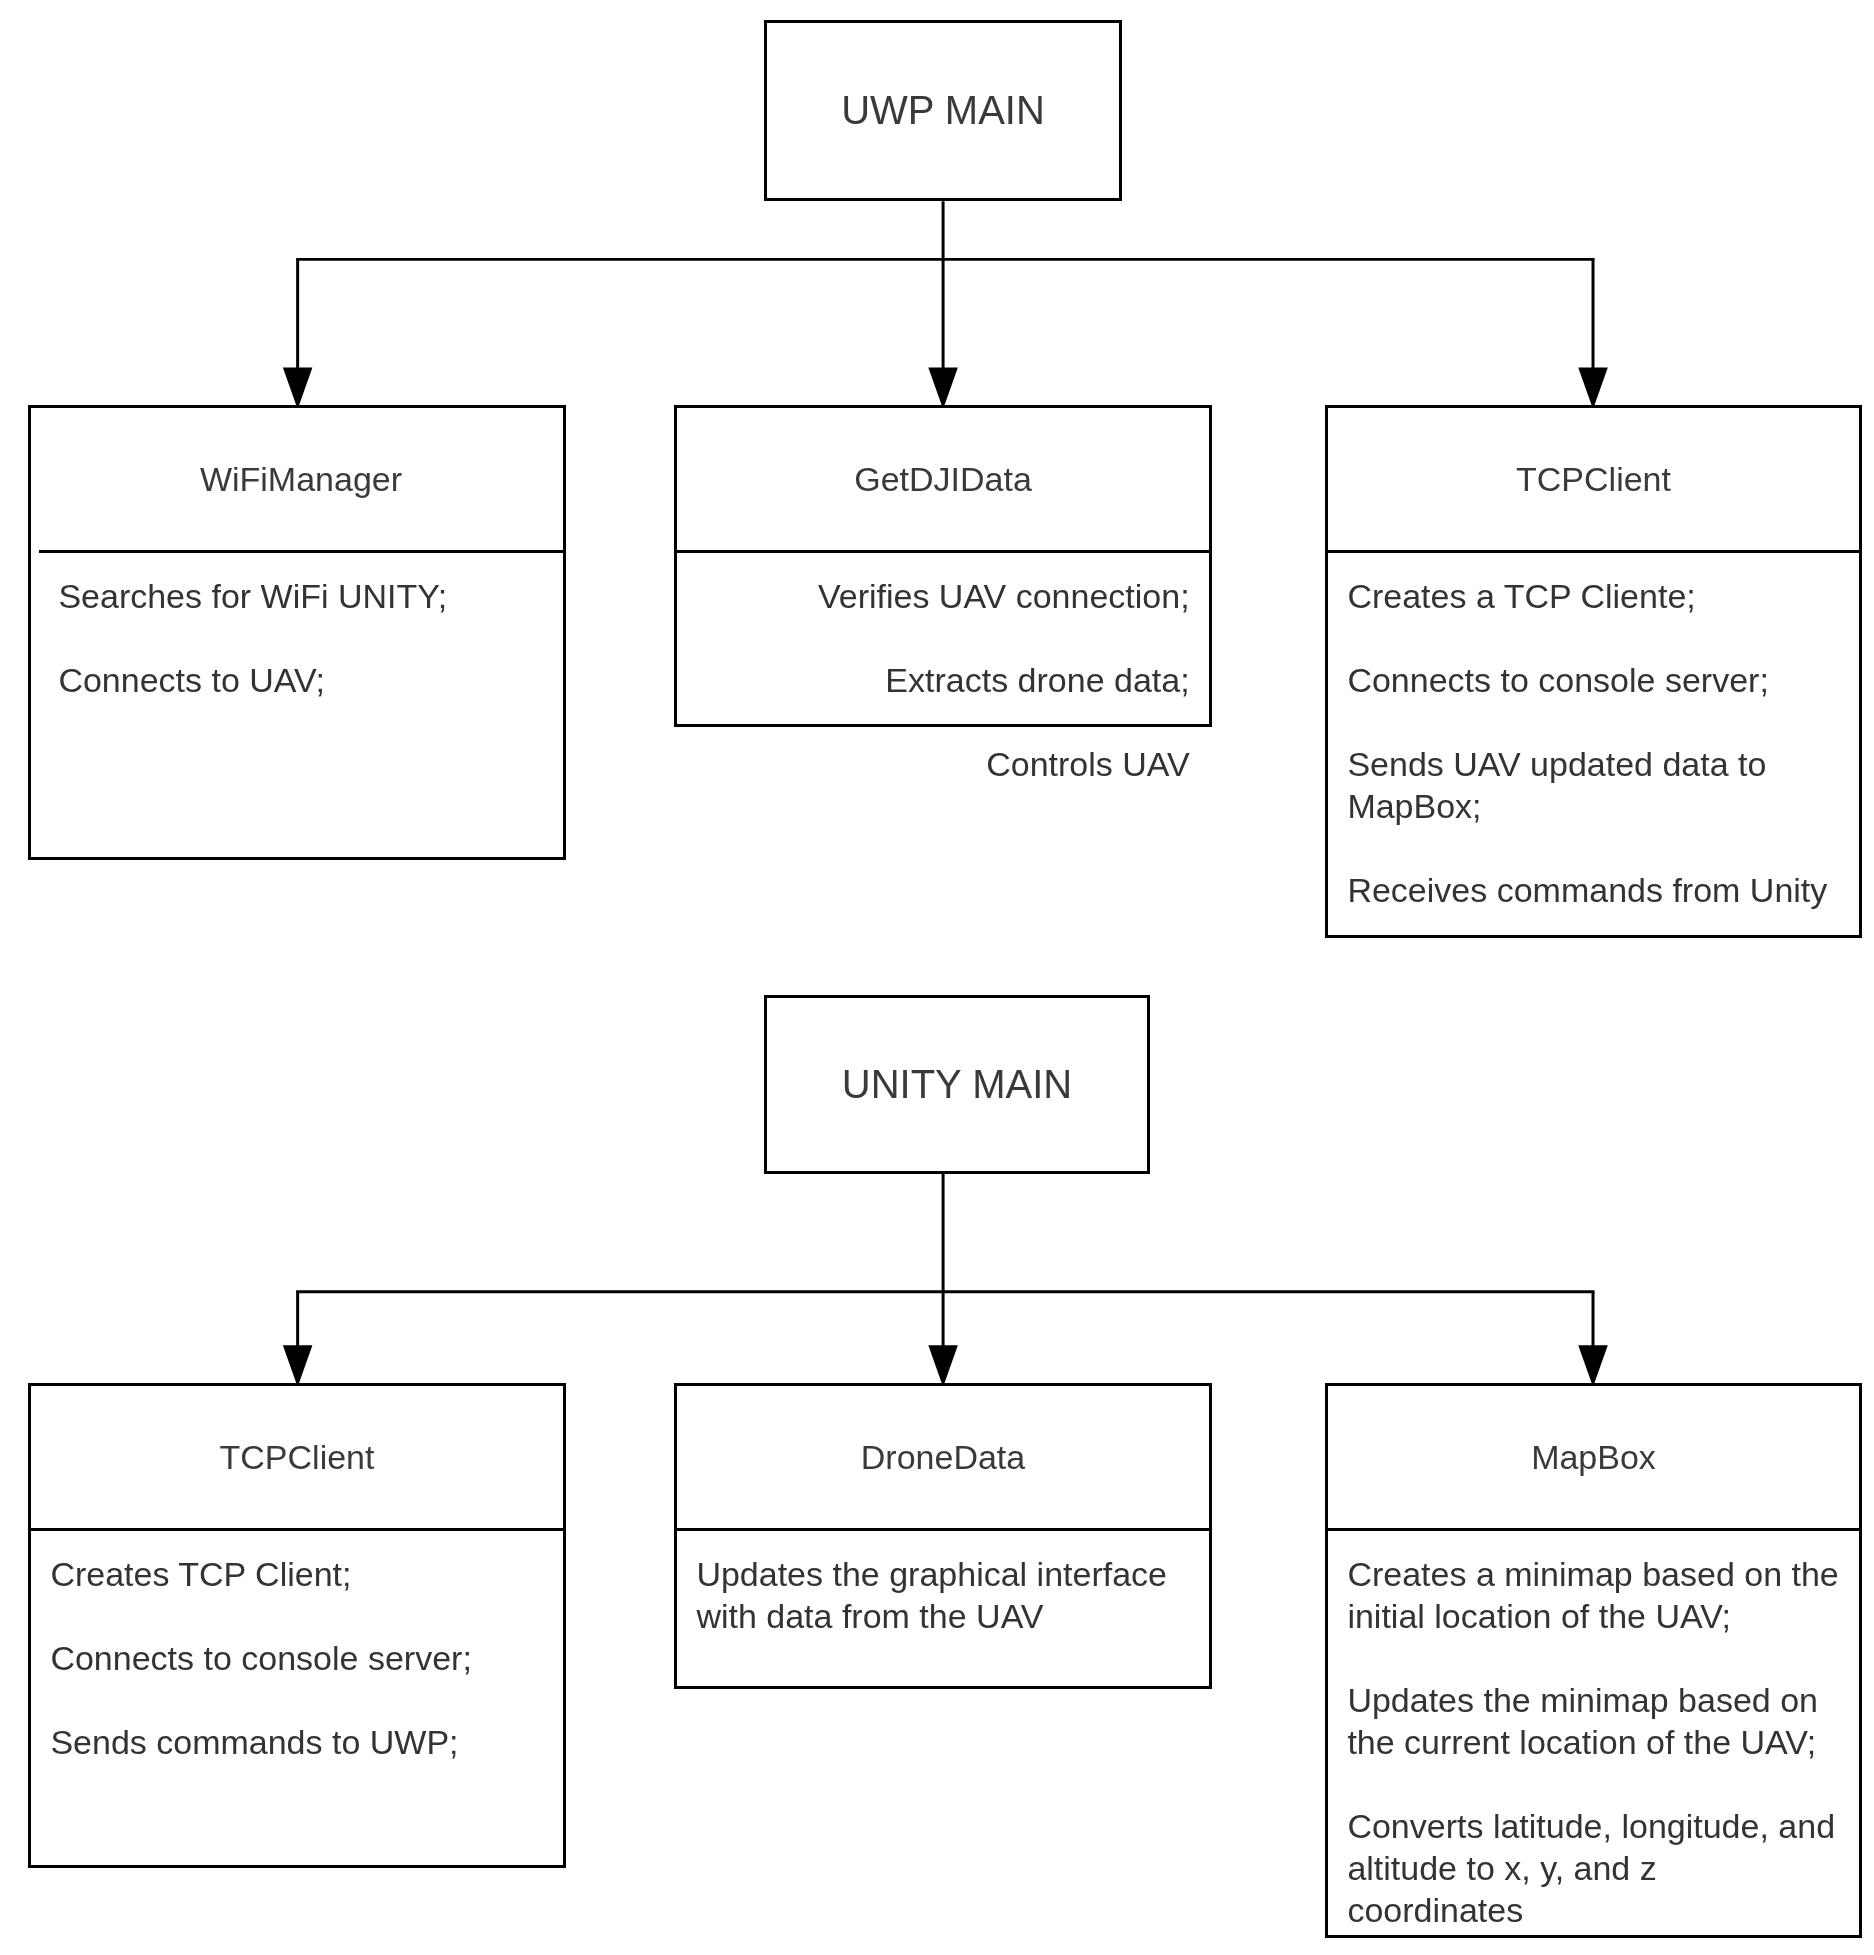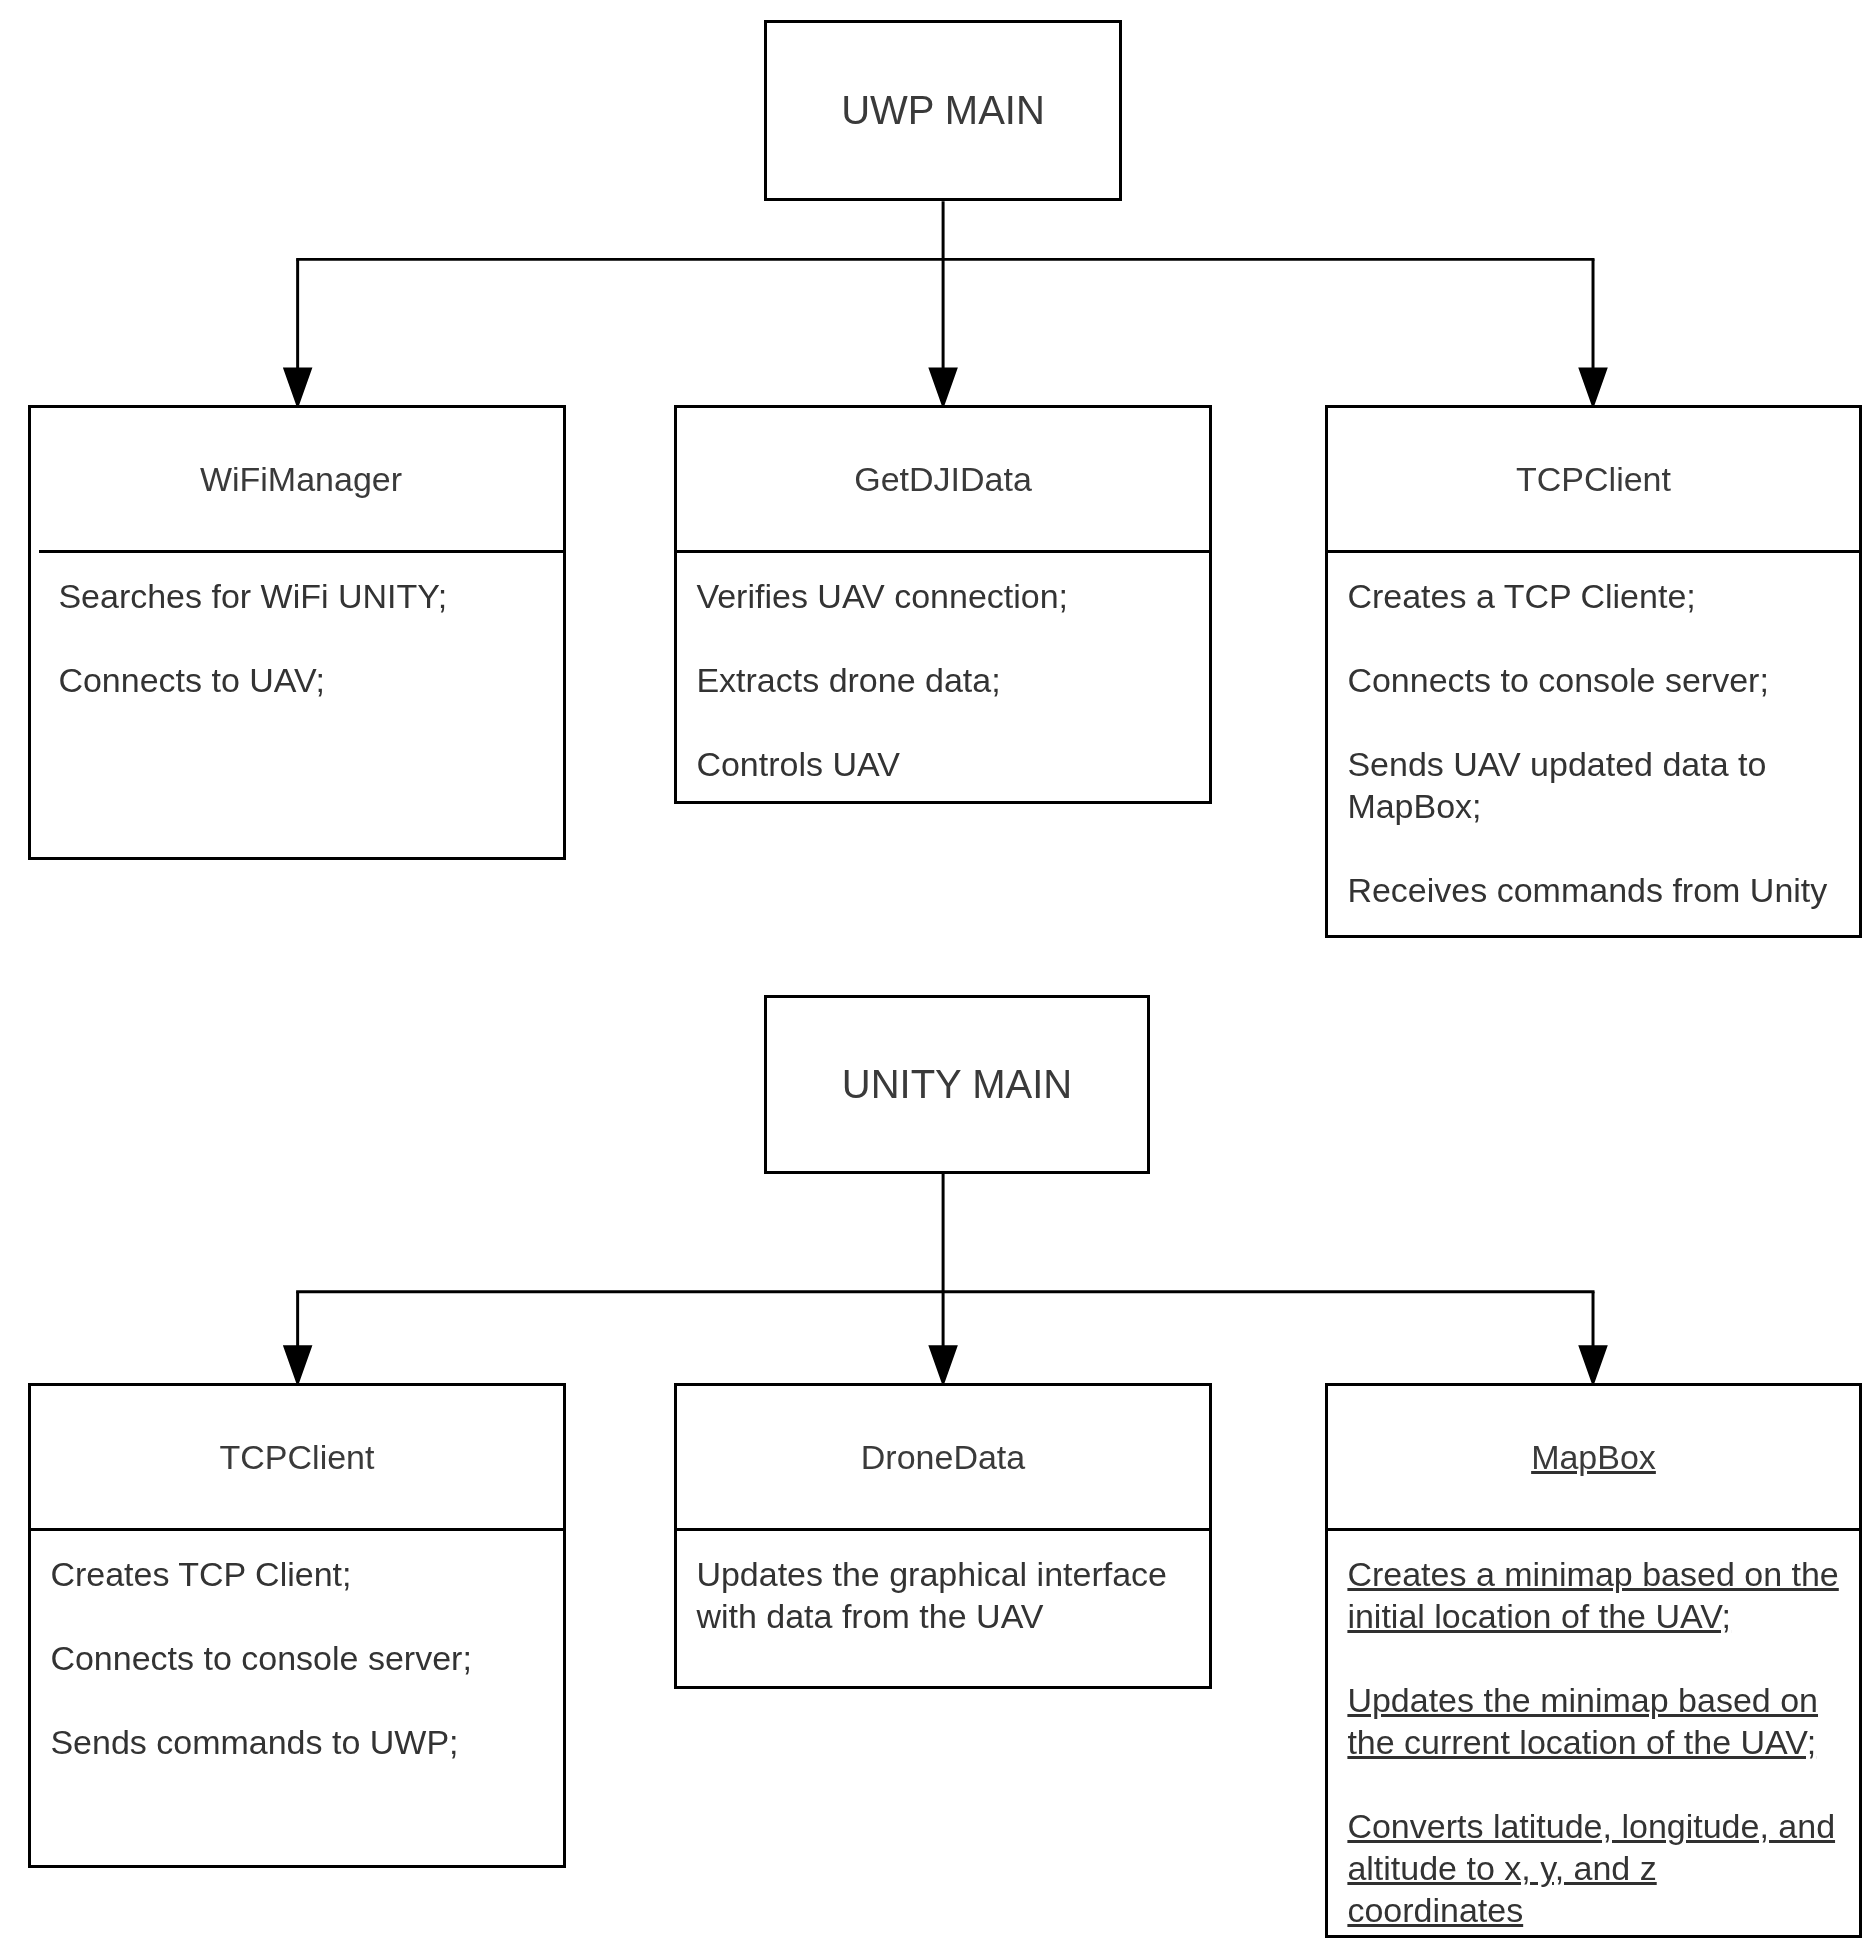--- a/index.html
+++ b/index.html
@@ -51,26 +51,26 @@
     line-height: 42px;
     color: #333333;
   }
   .node-body p {
     margin: 0 0 42px 0;
   }
 
   
   #uwp-main      { left: 764px; top: 20px;   width: 358px; height: 181px; }
   #wifi-manager  { left: 28px;   top: 405px;  width: 538px; height: 455px; padding-left: 8px; }
-  #get-dji-data  { left: 674px;  top: 405px;  width: 538px; height: 399px; }
+  #get-dji-data  { left: 674px;  top: 405px;  width: 538px; height: 322px; text-align: right; }
   #tcp-client-uwp{ left: 1325px; top: 405px;  width: 537px; height: 533px; }
   #unity-main    { left: 764px; top: 995px; width: 386px; height: 179px; }
   #tcp-client-unity { left: 28px;  top: 1383px; width: 538px; height: 485px; }
   #drone-data       { left: 674px; top: 1383px; width: 538px; height: 306px; }
-  #map-box          { left: 1325px;top: 1383px; width: 537px; height: 555px; text-decoration: underline; }
+  #map-box          { left: 1325px;top: 1383px; width: 537px; height: 555px; }
 </style>
 </head>
 <body>
 
 <div class="canvas">
 
   <svg class="connectors" width="1875" height="1955" viewBox="0 0 2515 2623">
     <g stroke="#000000" stroke-width="4" fill="#000000">
 
       <line x1="1265" y1="270" x2="1265" y2="348"></line>

